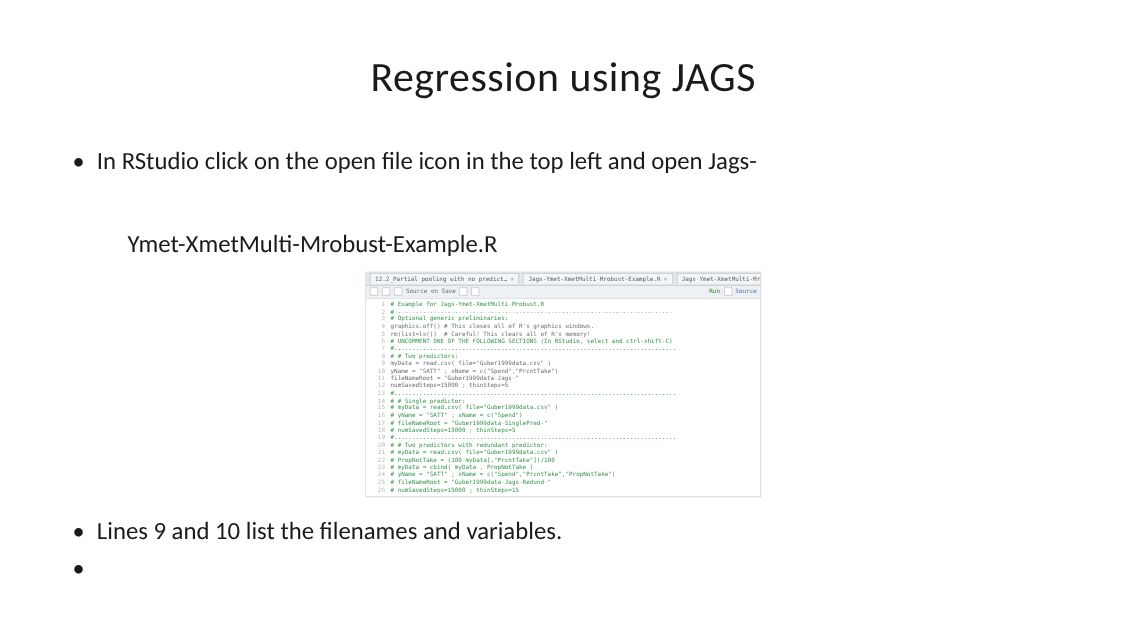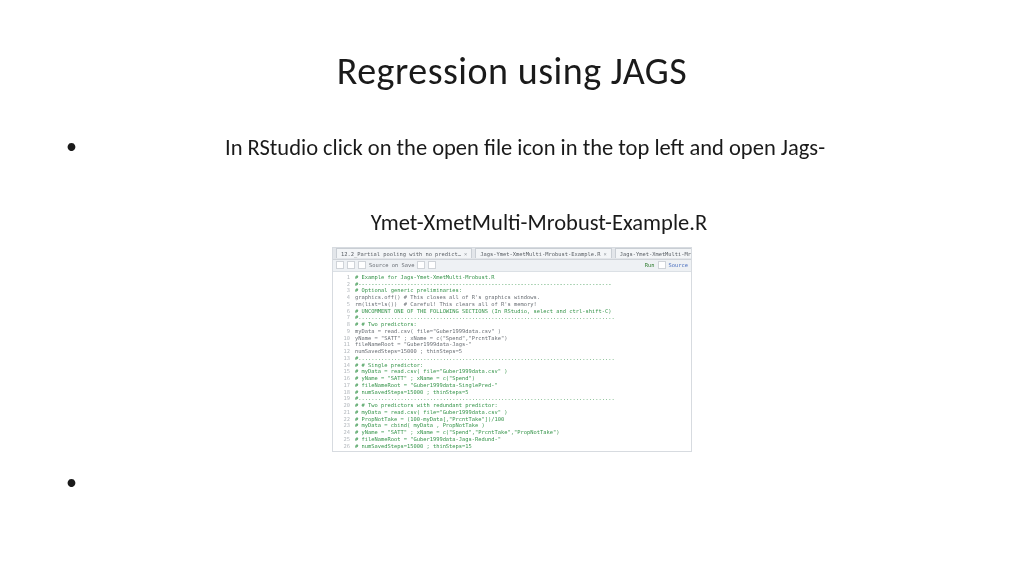--- a/index.html
+++ b/index.html
@@ -1,21 +1,21 @@
 <!DOCTYPE html>
 <html><head>
 <meta charset="utf-8">
 <style>
   * { box-sizing: border-box; margin: 0; padding: 0; }
   html, body { width: 1024px; height: 576px; background: #ffffff; font-family: Calibri, "Segoe UI", Arial, sans-serif; color: #1a1a1a; }
   .slide { width: 1024px; height: 576px; padding: 48px 62px 51px 62px; position: relative; }
   .title { font-size: 38px; font-weight: 400; text-align: center; margin-bottom: 40px; letter-spacing: 0.5px; }
   .body { font-size: 22.5px; line-height: 1.22; }
   ul.bullets { list-style: none; }
-  ul.bullets > li { position: relative; padding-left: 26px; margin-bottom: 6px; text-align: center; }
+  ul.bullets > li { position: relative; padding-left: 26px; margin-bottom: 6px; }
   ul.bullets > li::before { content: "•"; position: absolute; left: 4px; top: 0; font-size: 22px; }
   .indent2 { padding-left: 28px; display: block; margin-top: 48px; }
   .shot-wrap { display: flex; justify-content: center; margin: 10px 0 18px 0; }
   .shot { width: 360px; border: 1px solid #d7dbe0; background: #f6f7f8; font-family: "Lucida Console", Consolas, monospace; font-size: 5.4px; line-height: 1.25; color: #6a6f75; }
   .shot-tabs { display: flex; background: #e3e6ea; border-bottom: 1px solid #cfd3d8; height: 12px; align-items: center; padding: 0 3px; gap: 3px; overflow: hidden;}
   .shot-tab { background: #f3f5f7; border: 1px solid #c9ced4; border-bottom: none; padding: 0 4px; height: 10px; display: flex; align-items: center; color: #5b6066; white-space: nowrap; }
   .shot-tab .x { margin-left: 3px; color: #9aa0a6; }
   .shot-toolbar { display: flex; justify-content: space-between; align-items: center; height: 12px; padding: 0 3px; background: #eef1f4; border-bottom: 1px solid #dbe0e5; }
   .shot-toolbar-left { display:flex; gap:3px; align-items:center;}
   .shot-toolbar-right { display:flex; gap:3px; align-items:center;}
@@ -99,19 +99,20 @@
             <div class="cl"><span class="gutter">22</span><span class="c-comment"># PropNotTake = (100-myData[,"PrcntTake"])/100</span></div>
             <div class="cl"><span class="gutter">23</span><span class="c-comment"># myData = cbind( myData , PropNotTake )</span></div>
             <div class="cl"><span class="gutter">24</span><span class="c-comment"># yName = "SATT" ; xName = c("Spend","PrcntTake","PropNotTake")</span></div>
             <div class="cl"><span class="gutter">25</span><span class="c-comment"># fileNameRoot = "Guber1999data-Jags-Redund-"</span></div>
             <div class="cl"><span class="gutter">26</span><span class="c-comment"># numSavedSteps=15000 ; thinSteps=15</span></div>
           </div>
       </div>
     </div>
 
     <ul class="bullets">
+      <li><span>Lines 9 and 10 list the filenames and variables.</span></li>
       <li>
         <br>
       </li>
     </ul>
   </div>
 
 </div>
 
 </body></html>

